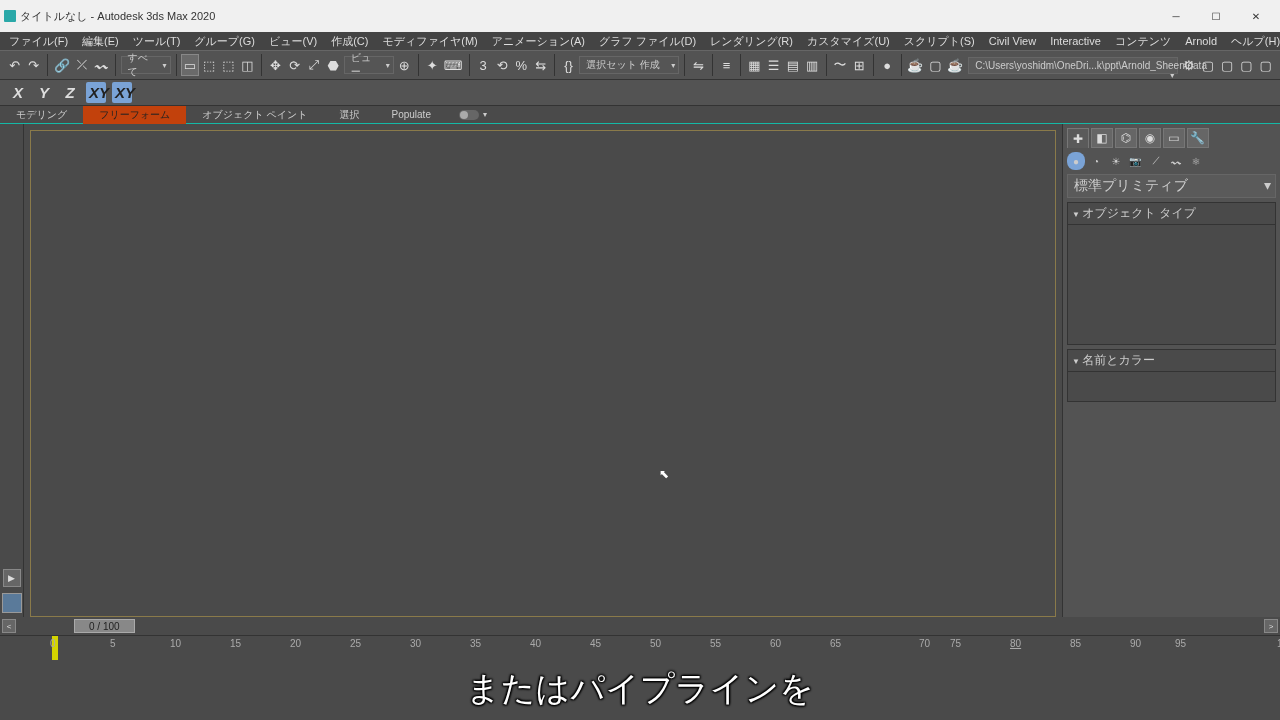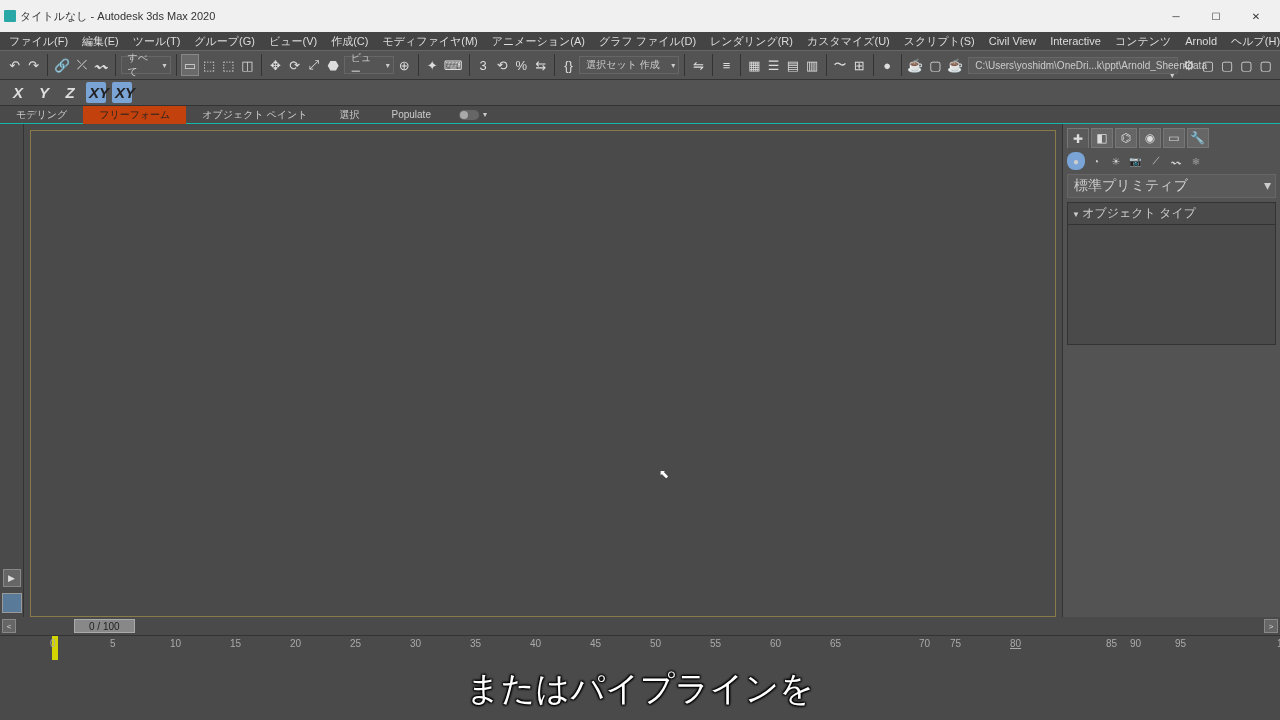--- a/index.html
+++ b/index.html
@@ -203,20 +203,24 @@
       <div class="s">☀</div>
       <div class="s">📷</div>
       <div class="s">⟋</div>
       <div class="s">〰</div>
       <div class="s">⚛</div>
     </div>
     <div class="cp-drop">標準プリミティブ</div>
     <div class="cp-section">
       <div class="cp-sec-header">オブジェクト タイプ</div>
       <div class="cp-sec-body"></div>
+    </div>
+    <div class="cp-section">
+      <div class="cp-sec-header">名前とカラー</div>
+      <div class="cp-sec-body" style="height:30px;"></div>
     </div>
   </div>
 </div>
 
 <div class="timeline-area">
   <div class="slider-row">
     <div class="sl-btn">&lt;</div>
     <div class="sl-track">
       <div class="sl-handle">0 / 100</div>
     </div>
@@ -234,21 +238,21 @@
       <div class="tick" style="left: 470px;">35</div>
       <div class="tick" style="left: 530px;">40</div>
       <div class="tick" style="left: 590px;">45</div>
       <div class="tick" style="left: 650px;">50</div>
       <div class="tick" style="left: 710px;">55</div>
       <div class="tick" style="left: 770px;">60</div>
       <div class="tick" style="left: 830px;">65</div>
       <div class="tick" style="left: 919px;">70</div>
       <div class="tick" style="left: 950px;">75</div>
       <div class="tick" style="left: 1010px; text-decoration: underline;">80</div>
-      <div class="tick" style="left: 1106px;">85</div>
+      <div class="tick" style="left: 1070px;">85</div>
       <div class="tick" style="left: 1130px; text-align: right;">90</div>
       <div class="tick" style="left: 1175px;">95</div>
       <div class="tick" style="left: 1277px;">100</div>
     </div>
 </div>
 
 <div class="subtitle">
   <div>またはパイプラインを</div>
 </div>
 

